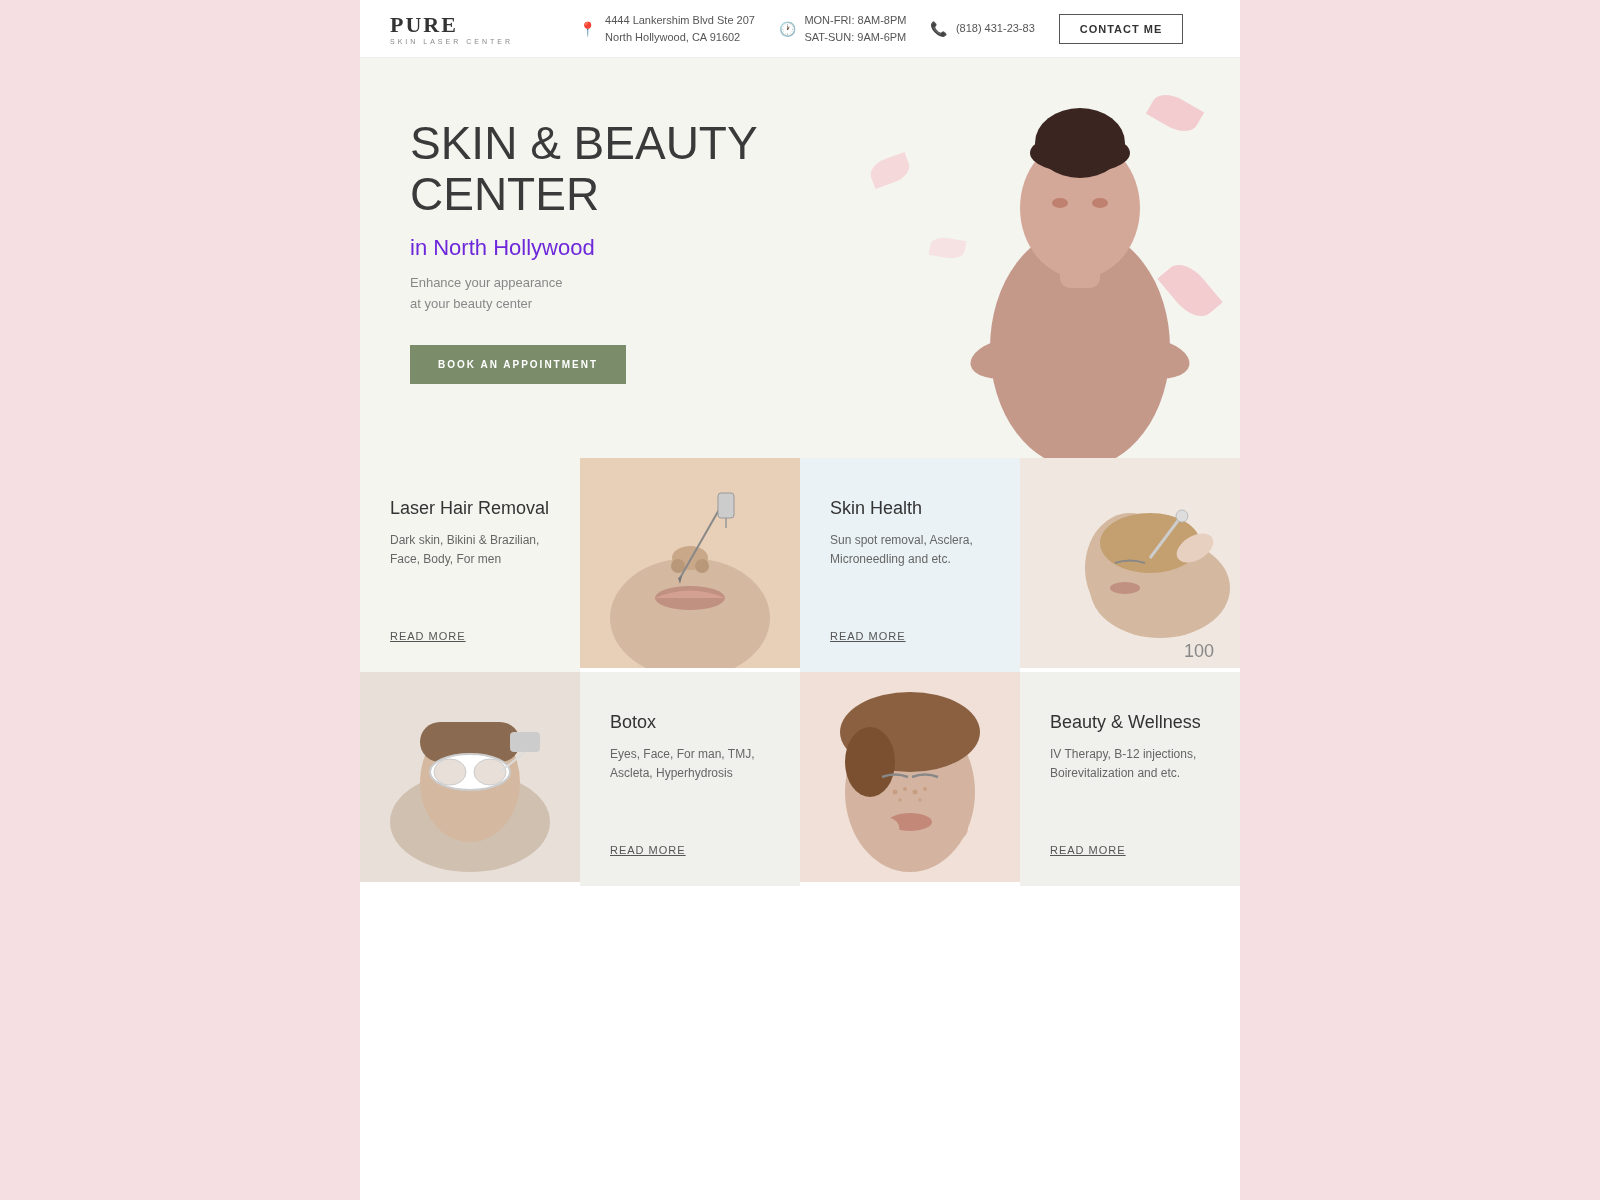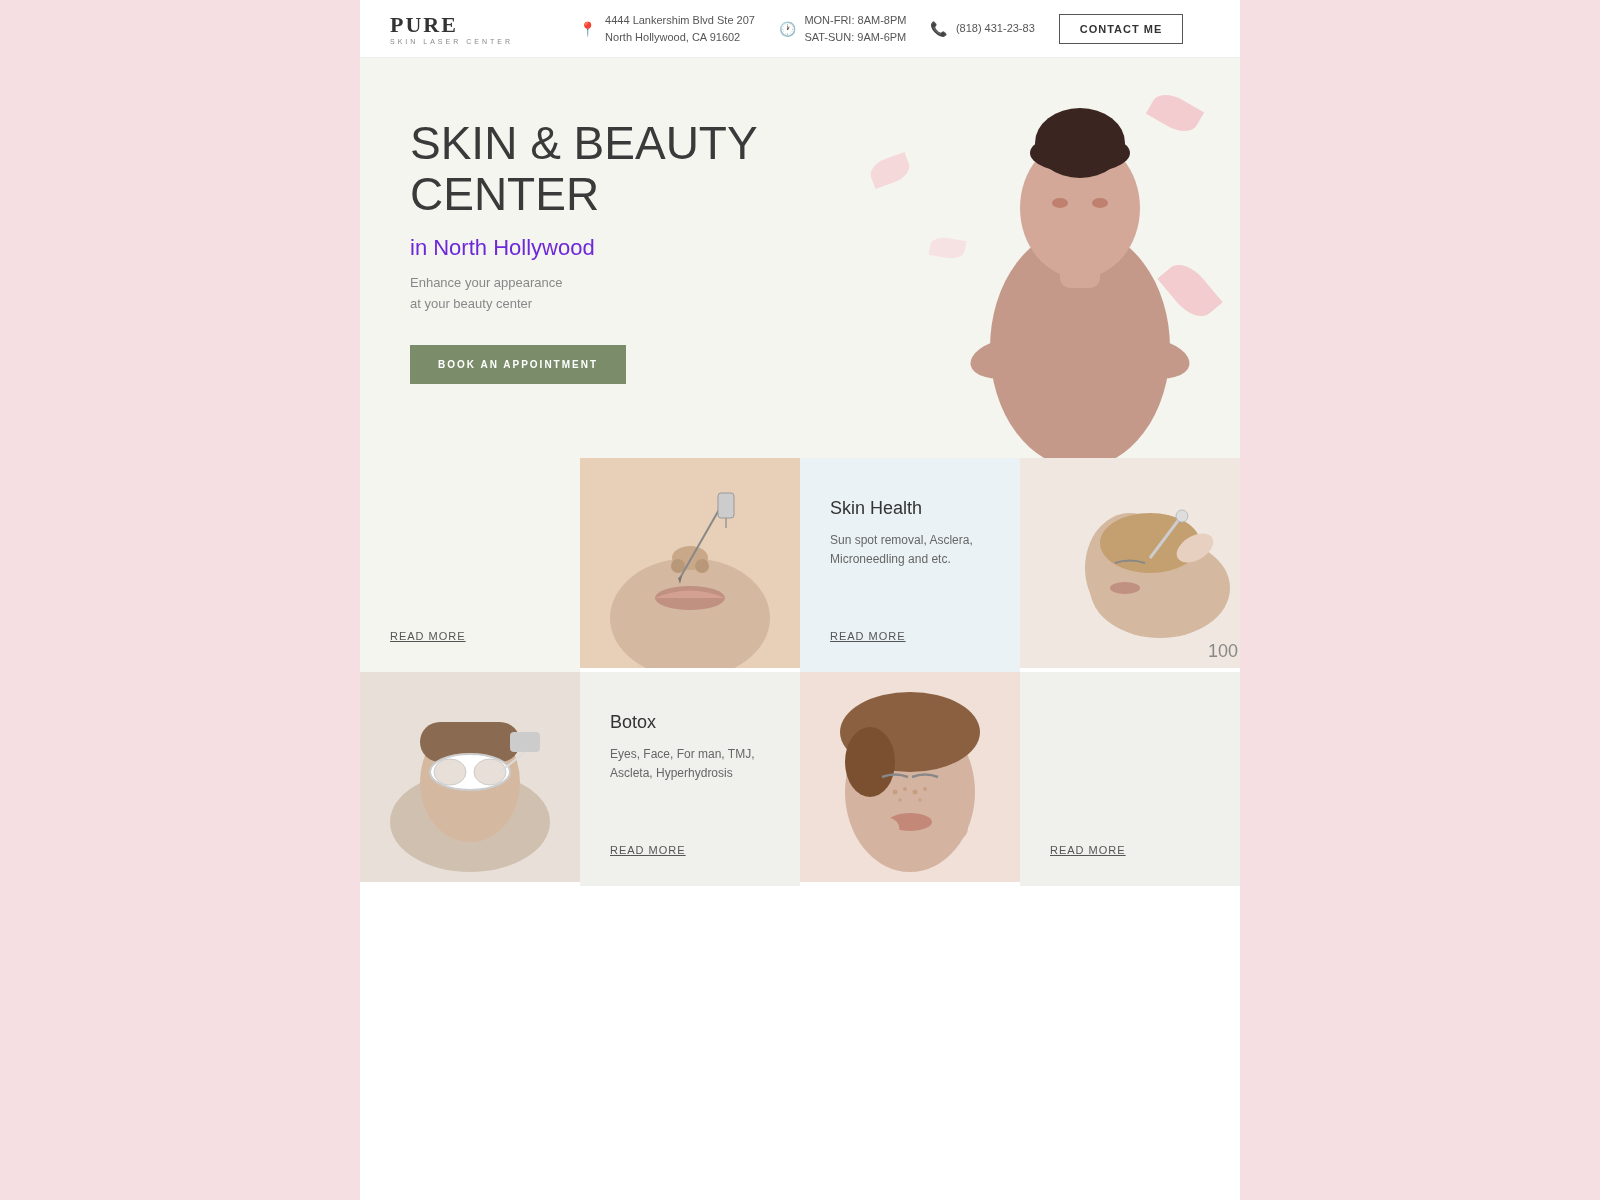--- a/index.html
+++ b/index.html
@@ -209,21 +209,21 @@
 
     
     .services-row2 {
       display: grid;
       grid-template-columns: 1fr 1fr 1fr 1fr;
     }
 
     .number-overlay {
       position: absolute;
       bottom: 10px;
-      right: 2px;
+      right: 26px;
       font-size: 18px;
       color: #888;
       font-weight: 300;
     }
 
     
     .face-placeholder {
       width: 100%;
       height: 210px;
       position: relative;
@@ -313,20 +313,27 @@
           <ellipse cx="95" cy="175" rx="18" ry="25" fill="#d4a898" transform="rotate(-20 95 175)"></ellipse>
           <ellipse cx="145" cy="175" rx="18" ry="25" fill="#d4a898" transform="rotate(20 145 175)"></ellipse>
         </svg>
       </div>
     </div>
   </section>
 
   <div class="services-grid">
 
     <div class="service-card service-text-card">
+      <div>
+        <h3 class="service-title">Laser Hair Removal</h3>
+        <p class="service-desc">
+          <span>Dark skin, Bikini &amp; Brazilian,</span><br>
+          <span>Face, Body, For men</span>
+        </p>
+      </div>
       <span class="read-more">READ MORE</span>
     </div>
 
     <div class="service-card face-placeholder needle-img">
       <svg viewBox="0 0 220 210" xmlns="http://www.w3.org/2000/svg" width="100%" height="210">
 
         <rect x="0" y="0" width="220" height="210" fill="#e8d0b8"></rect>
 
         <ellipse cx="110" cy="160" rx="80" ry="60" fill="#d4b8a0"></ellipse>
 
@@ -431,18 +438,25 @@
         <circle cx="120" cy="128" r="1.8" fill="#c09070" opacity="0.5"></circle>
 
         <ellipse cx="110" cy="150" rx="22" ry="9" fill="#c48878"></ellipse>
 
         <ellipse cx="80" cy="160" rx="20" ry="14" fill="#d4b4a0" transform="rotate(-20 80 160)"></ellipse>
         <ellipse cx="150" cy="155" rx="18" ry="13" fill="#d4b4a0" transform="rotate(15 150 155)"></ellipse>
       </svg>
     </div>
 
     <div class="service-card service-text-card white-bg">
+      <div>
+        <h3 class="service-title">Beauty &amp; Wellness</h3>
+        <p class="service-desc">
+          <span>IV Therapy, B-12 injections,</span><br>
+          <span>Boirevitalization and etc.</span>
+        </p>
+      </div>
       <span class="read-more">READ MORE</span>
     </div>
 
   </div>
 
 </div>
 
 </body></html>

